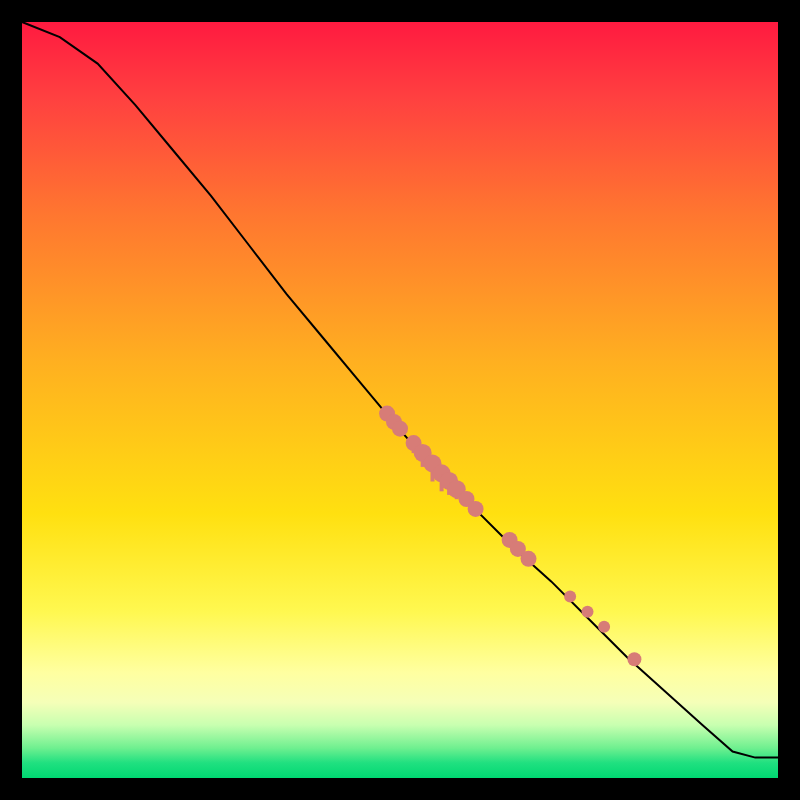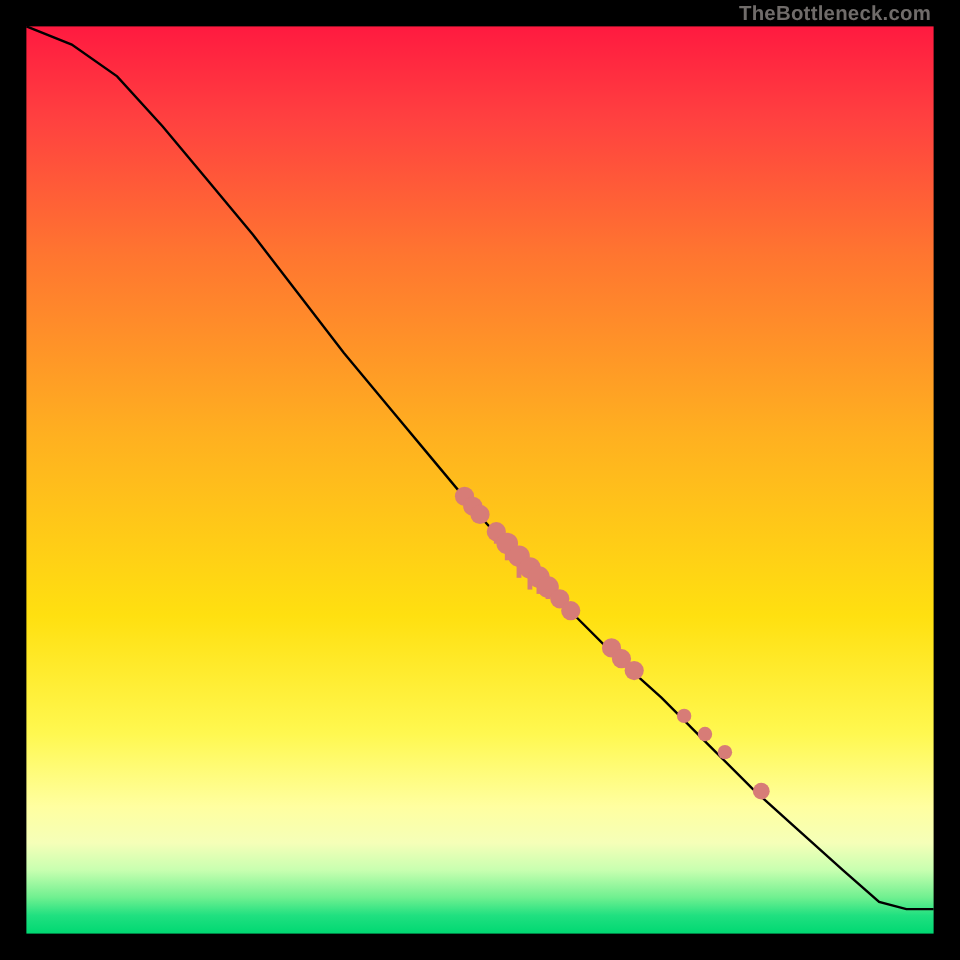--- a/index.html
+++ b/index.html
@@ -42,21 +42,20 @@
     overflow: visible;
   }
   .line { fill: none; stroke: #000; stroke-width: 2; }
   .dot { fill: #d77c77; }
   .tail { fill: #d77c77; }
 </style>
 </head>
 <body>
 
 <div class="frame">
-  <div class="attrib">TheBottleneck.com</div>
   <div class="plot">
     <svg class="curve" viewBox="0 0 756 756">
       <path class="line" d="M0.0 0.0 L37.8 15.1 L75.6 41.6 L113.4 83.2 L151.2 128.5 L189.0 173.9 L226.8 223.0 L264.6 272.2 L302.4 317.5 L340.2 362.9 L378.0 408.2 L415.8 449.8 L453.6 487.6 L491.4 525.4 L529.2 559.4 L567.0 597.2 L604.8 635.0 L642.6 669.1 L680.4 703.1 L710.6 729.5 L733.3 735.6 L756.0 735.6 "></path>
       <g>
           <circle class="dot" cx="365.1" cy="391.6" r="8"></circle>
           <circle class="dot" cx="372.0" cy="399.9" r="8"></circle>
           <circle class="dot" cx="378.0" cy="406.7" r="8"></circle>
           <rect class="tail" x="389.6" y="421.1" width="4" height="10"></rect>
           <circle class="dot" cx="391.6" cy="421.1" r="8"></circle>
           <rect class="tail" x="398.7" y="430.9" width="4" height="14"></rect>

